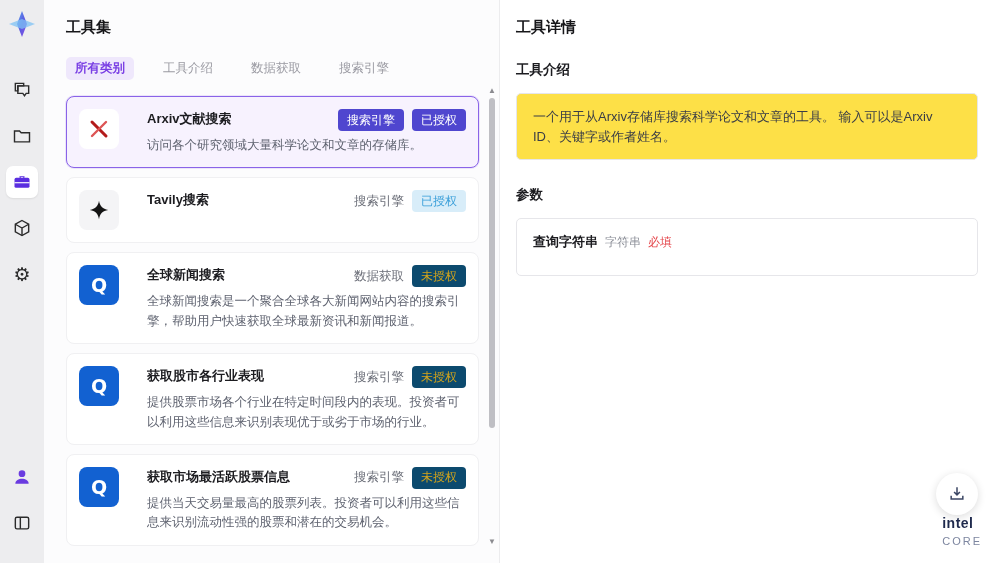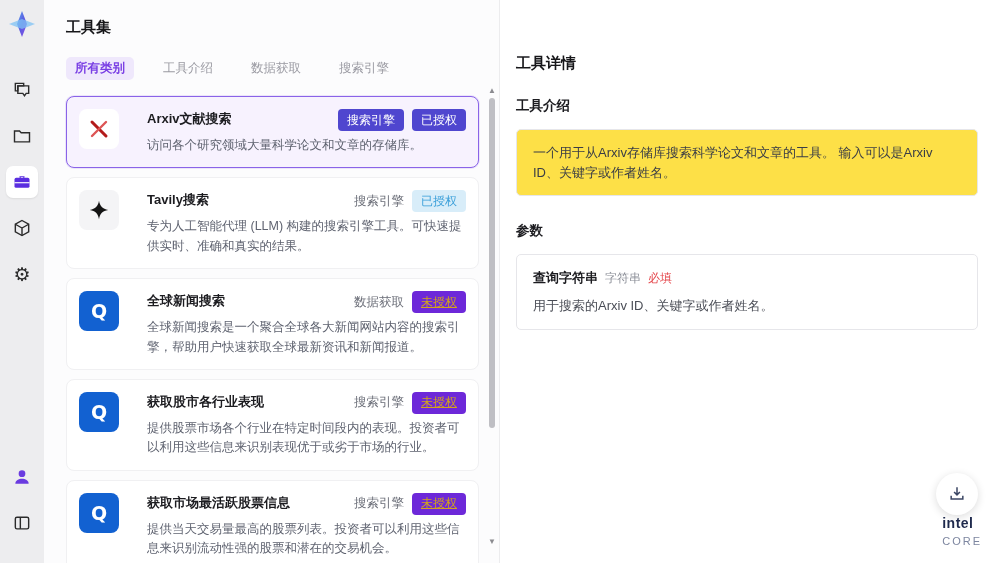--- a/index.html
+++ b/index.html
@@ -38,31 +38,31 @@
   .tool-icon .q { color:#fff; font-weight:bold; font-size:19px; font-family:"DejaVu Sans",sans-serif; }
   .tool-body { flex:1; min-width:0; }
   .tool-head { display:flex; align-items:flex-start; }
   .tool-name { font-size:13px; font-weight:bold; color:#1c1c20; flex:1; padding-top:1px; }
   .tool-desc { font-size:12.5px; color:#5f6370; line-height:1.55; margin-top:5px; max-width:380px; }
   .meta { display:flex; gap:8px; align-items:center; flex-shrink:0; margin-left:8px; }
   .cat-text { font-size:12.5px; color:#6b6e78; }
   .badge { font-size:12px; padding:2.5px 9px; border-radius:4px; white-space:nowrap; }
   .badge.filled { background:#4f46cf; color:#fff; }
   .badge.auth-ok { background:#d8edf9; color:#3a9fd9; }
-  .badge.auth-no { background:#6d28d9; color:#d3a41b;text-decoration:underline; }
+  .badge.auth-no { background:#0c4a6e; color:#d3a41b; }
 
   
   .sb { position:absolute; right:2px; top:86px; bottom:6px; width:10px; }
   .sb-arrow { position:absolute; left:0; width:10px; height:10px; font-size:8px;
     color:#8b8b90; text-align:center; line-height:10px; }
   .sb-thumb { position:absolute; left:2px; top:12px; width:6px; height:330px;
     background:#bfbfc4; border-radius:3px; }
 
   
-  .detail { flex:1; padding:18px 22px 0 16px; position:relative; background:#fff;margin-top:36px; }
+  .detail { flex:1; padding:18px 22px 0 16px; position:relative; background:#fff; }
   .detail-title { font-size:15px; font-weight:bold; color:#17171a; margin-bottom:24px; }
   .section-h { font-size:13.5px; font-weight:bold; color:#1c1c20; margin-bottom:14px; }
   .info-box { border:1px solid #e6e6ea; border-radius:5px; padding:13px 16px;
     font-size:13px; color:#3a3d46; line-height:1.5; margin-bottom:26px; background:#fde047; }
   .param-box { border:1px solid #e6e6ea; border-radius:5px; padding:14px 16px; background:#fff; }
   .param-head { display:flex; align-items:baseline; gap:7px; margin-bottom:10px; }
   .param-name { font-size:13px; font-weight:bold; color:#1c1c20; }
   .param-type { font-size:12px; color:#8a8d96; }
   .param-req { font-size:12px; color:#e5484d; }
   .param-desc { font-size:13px; color:#4a4d56; }
@@ -175,21 +175,20 @@
           </svg>
         </div>
         <div class="tool-body">
           <div class="tool-head">
             <div class="tool-name">Tavily搜索</div>
             <div class="meta">
               <span class="cat-text">搜索引擎</span>
               <span class="badge auth-ok">已授权</span>
             </div>
           </div>
-          <div class="tool-desc">专为人工智能代理 (LLM) 构建的搜索引擎工具。可快速提供实时、准确和真实的结果。</div>
         </div>
       </div>
 
       <div class="tool-card">
         <div class="tool-icon blue">
           <span class="q">Q</span>
         </div>
         <div class="tool-body">
           <div class="tool-head">
             <div class="tool-name">全球新闻搜索</div>
@@ -249,21 +248,20 @@
     <div class="section-h">工具介绍</div>
     <div class="info-box">一个用于从Arxiv存储库搜索科学论文和文章的工具。 输入可以是Arxiv ID、关键字或作者姓名。</div>
 
     <div class="section-h">参数</div>
     <div class="param-box">
       <div class="param-head">
         <span class="param-name">查询字符串</span>
         <span class="param-type">字符串</span>
         <span class="param-req">必填</span>
       </div>
-      <div class="param-desc">用于搜索的Arxiv ID、关键字或作者姓名。</div>
     </div>
 
     <div class="fab">
       <svg viewBox="0 0 24 24" width="20" height="20" fill="none" stroke="#3b4664" stroke-width="1.8">
         <path d="M12 4v9M8.5 9.5 12 13l3.5-3.5"></path>
           <path d="M5 14v4h14v-4"></path>
       </svg>
     </div>
     <div class="brand">
       <span class="brand-intel">intel</span>

